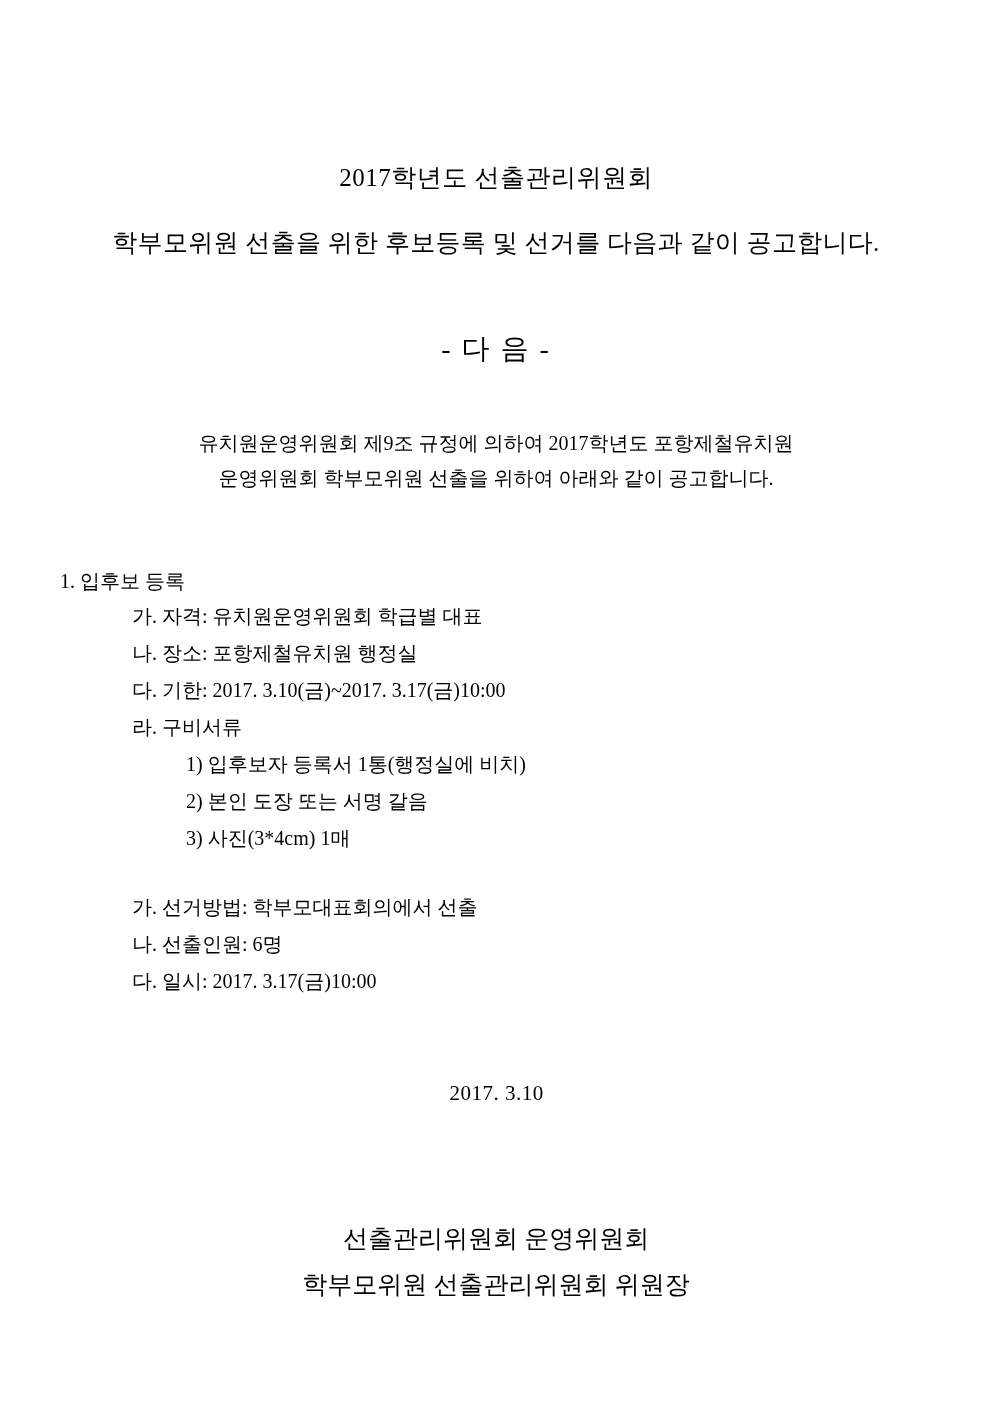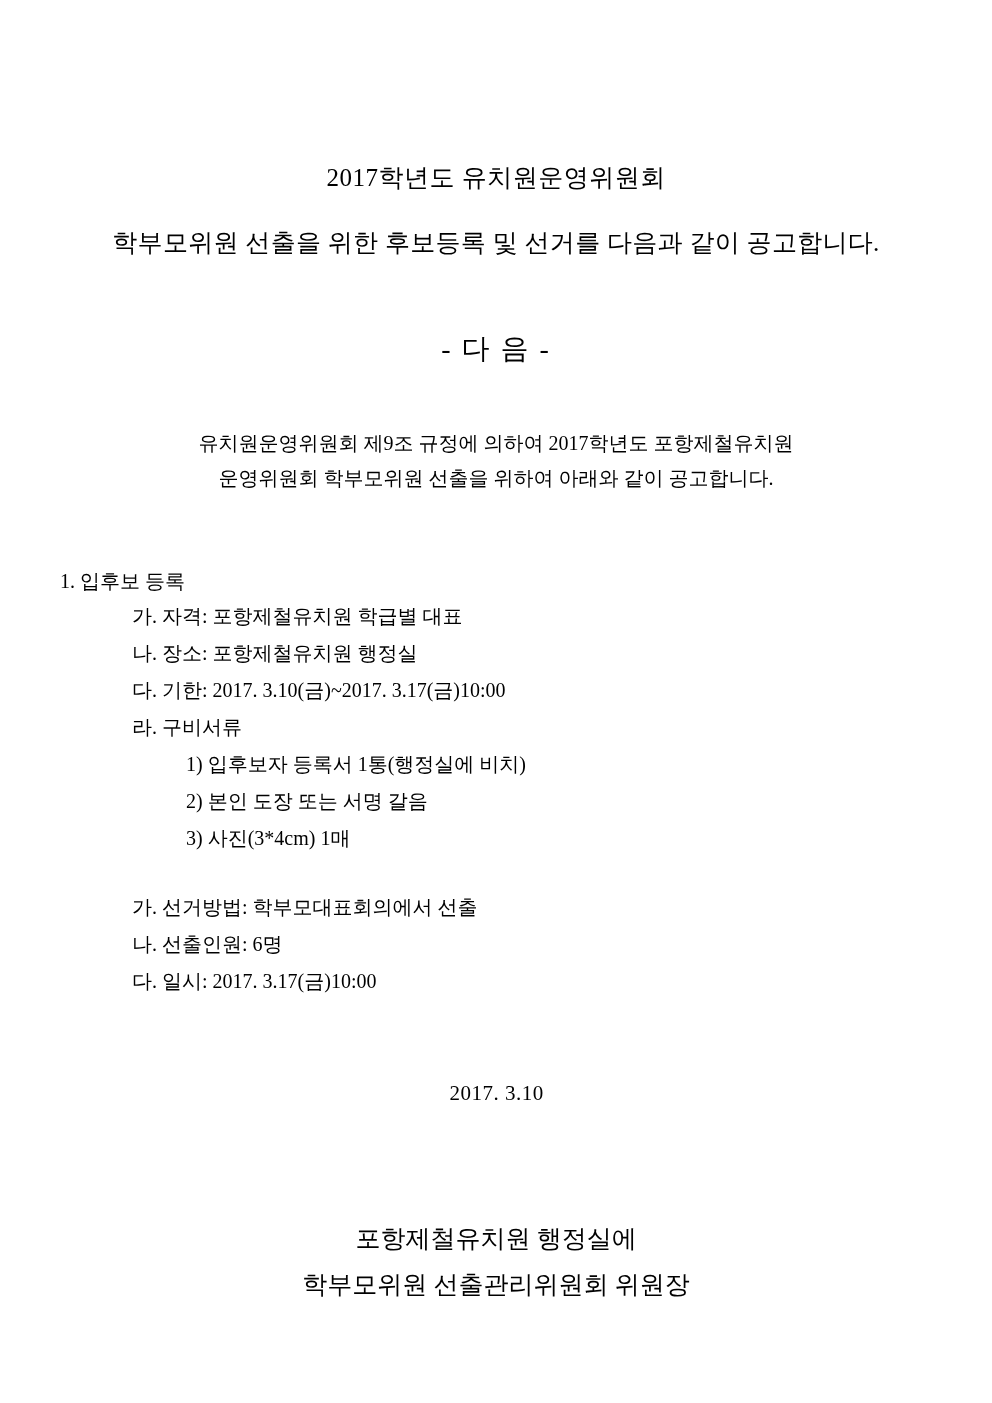--- a/index.html
+++ b/index.html
@@ -95,52 +95,52 @@
   .signature div {
     white-space: nowrap;
   }
 </style>
 </head>
 <body>
 
 <div class="page">
 
   <div class="title-block">
-    <div class="title-line-1">2017학년도 유치원운영위원회</div>
+    <div class="title-line-1">2017학년도 선출관리위원회</div>
     <div class="title-line-2">학부모위원 선출을 위한 후보등록 및 선거를 다음과 같이 공고합니다.</div>
   </div>
 
   <div class="dash-heading">- 다      음 -</div>
 
   <div class="intro">
     <div>유치원운영위원회 제9조 규정에 의하여 2017학년도 포항제철유치원</div>
     <div>운영위원회 학부모위원 선출을 위하여 아래와 같이 공고합니다.</div>
   </div>
 
   <div class="body-list">
 
     <div>
       <div class="item-l1">1. 입후보 등록</div>
-      <div class="item-l2">가. 자격: 포항제철유치원 학급별 대표</div>
+      <div class="item-l2">가. 자격: 유치원운영위원회 학급별 대표</div>
       <div class="item-l2">나. 장소: 포항제철유치원 행정실</div>
       <div class="item-l2">다. 기한: 2017. 3.10(금)~2017. 3.17(금)10:00</div>
       <div class="item-l2">라. 구비서류</div>
       <div class="item-l3">1) 입후보자 등록서 1통(행정실에 비치)</div>
       <div class="item-l3">2) 본인 도장 또는 서명 갈음</div>
       <div class="item-l3">3) 사진(3*4cm) 1매</div>
     </div>
 
     <div class="section-2">
       <div class="item-l2">가. 선거방법: 학부모대표회의에서 선출</div>
       <div class="item-l2">나. 선출인원: 6명</div>
       <div class="item-l2">다. 일시: 2017. 3.17(금)10:00</div>
     </div>
 
   </div>
 
   <div class="date-line">2017. 3.10</div>
 
   <div class="signature">
-    <div>포항제철유치원 행정실에</div>
+    <div>선출관리위원회 운영위원회</div>
     <div>학부모위원 선출관리위원회 위원장</div>
   </div>
 
 </div>
 
 </body></html>

